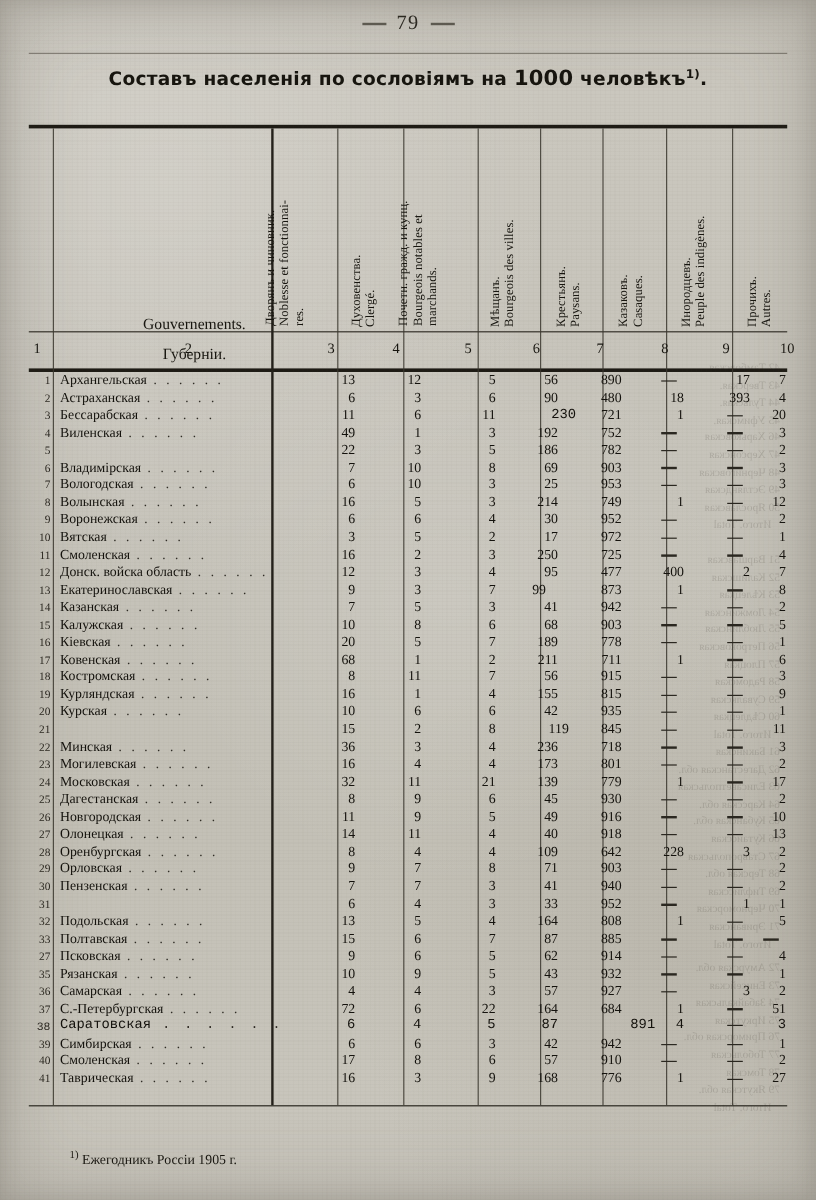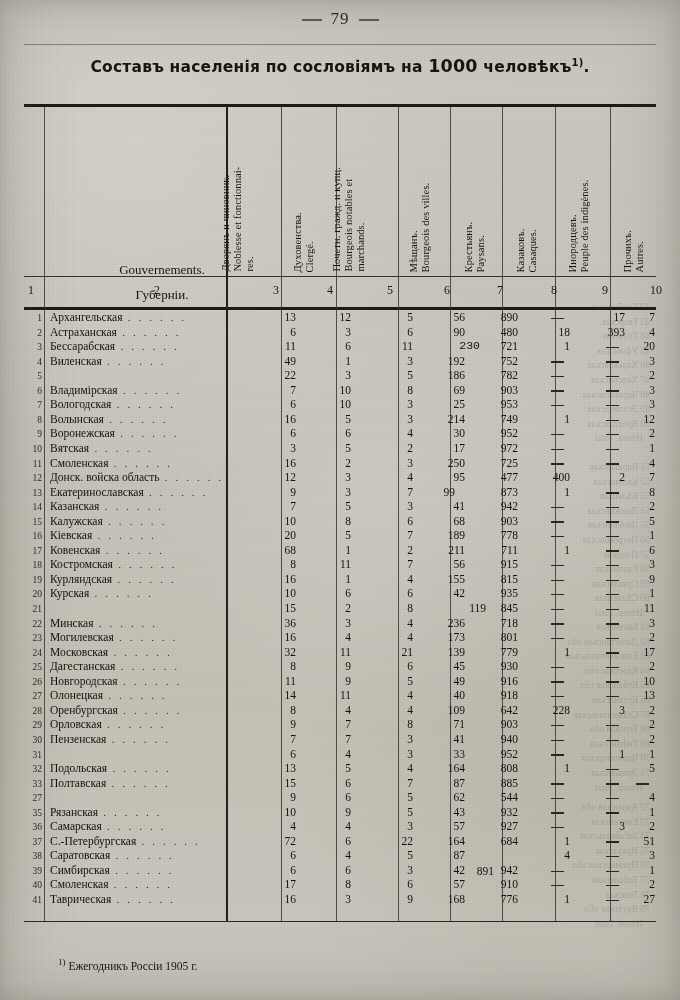--- a/index.html
+++ b/index.html
@@ -664,21 +664,21 @@
         <div class="num" style="left: 454px; width: 40px;">935</div>
         <div class="dashcell" style="left: 520px; width: 26px;"><i></i></div>
         <div class="dashcell" style="left: 575px; width: 26px;"><i></i></div>
         <div class="num" style="left: 591px; width: 40px;">1</div>
       </div>
       <div class="row" style="top: 291px;">
         <div class="c-idx">21</div>
         <div class="num" style="left: 232px; width: 40px;">15</div>
         <div class="num" style="left: 287px; width: 40px;">2</div>
         <div class="num" style="left: 349px; width: 40px;">8</div>
-        <div class="num" style="left: 422px; width: 40px; text-align: right;">119</div>
+        <div class="num" style="left: 410px; width: 40px; text-align: right;">119</div>
         <div class="num" style="left: 454px; width: 40px;">845</div>
         <div class="dashcell" style="left: 520px; width: 26px;"><i></i></div>
         <div class="dashcell" style="left: 575px; width: 26px;"><i></i></div>
         <div class="num" style="left: 591px; width: 40px;">11</div>
       </div>
       <div class="row" style="top: 305.55px;">
         <div class="c-idx">22</div>
         <div class="c-name"><span>Минская</span><span class="leader"> . . . . . .</span></div>
         <div class="num" style="left: 232px; width: 40px;">36</div>
         <div class="num" style="left: 287px; width: 40px;">3</div>
@@ -815,25 +815,26 @@
         <div class="num" style="left: 287px; width: 40px;">6</div>
         <div class="num" style="left: 349px; width: 40px;">7</div>
         <div class="num" style="left: 401px; width: 40px;">87</div>
         <div class="num" style="left: 454px; width: 40px;">885</div>
         <div class="dashcell" style="left: 520px; width: 26px;"><i></i></div>
         <div class="dashcell" style="left: 575px; width: 26px;"><i></i></div>
         <div class="dashcell" style="left: 605px; width: 26px;"><i></i></div>
       </div>
       <div class="row" style="top: 480.15px;">
         <div class="c-idx">27</div>
+        <div class="c-name"><span>Псковская</span><span class="leader"> . . . . . .</span></div>
         <div class="num" style="left: 232px; width: 40px;">9</div>
         <div class="num" style="left: 287px; width: 40px;">6</div>
         <div class="num" style="left: 349px; width: 40px;">5</div>
         <div class="num" style="left: 401px; width: 40px;">62</div>
-        <div class="num" style="left: 454px; width: 40px;">544</div>
+        <div class="num" style="left: 454px; width: 40px;">914</div>
         <div class="dashcell" style="left: 520px; width: 26px;"><i></i></div>
         <div class="dashcell" style="left: 575px; width: 26px;"><i></i></div>
         <div class="num" style="left: 591px; width: 40px;">4</div>
       </div>
       <div class="row" style="top: 494.7px;">
         <div class="c-idx">35</div>
         <div class="c-name"><span>Рязанская</span><span class="leader"> . . . . . .</span></div>
         <div class="num" style="left: 232px; width: 40px;">10</div>
         <div class="num" style="left: 287px; width: 40px;">9</div>
         <div class="num" style="left: 349px; width: 40px;">5</div>
@@ -860,28 +861,28 @@
         <div class="c-name"><span>С.-Петербургская</span><span class="leader"> . . . . . .</span></div>
         <div class="num" style="left: 232px; width: 40px;">72</div>
         <div class="num" style="left: 287px; width: 40px;">6</div>
         <div class="num" style="left: 349px; width: 40px;">22</div>
         <div class="num" style="left: 401px; width: 40px;">164</div>
         <div class="num" style="left: 454px; width: 40px;">684</div>
         <div class="num" style="left: 506px; width: 40px;">1</div>
         <div class="dashcell" style="left: 575px; width: 26px;"><i></i></div>
         <div class="num" style="left: 591px; width: 40px;">51</div>
       </div>
-      <div class="row" style="top: 538.35px;">
+      <div class="row" style="top: 538.35px; font-family: Liberation Mono, monospace;">
         <div class="c-idx">38</div>
         <div class="c-name"><span>Саратовская</span><span class="leader"> . . . . . .</span></div>
         <div class="num" style="left: 232px; width: 40px;">6</div>
         <div class="num" style="left: 287px; width: 40px;">4</div>
         <div class="num" style="left: 349px; width: 40px;">5</div>
         <div class="num" style="left: 401px; width: 40px;">87</div>
-        <div class="num" style="left: 430px; width: 40px; margin-top: 16px;">891</div>
+        <div class="num" style="left: 482px; width: 40px;">891</div>
         <div class="num" style="left: 506px; width: 40px;">4</div>
         <div class="dashcell" style="left: 575px; width: 26px;"><i></i></div>
         <div class="num" style="left: 591px; width: 40px;">3</div>
       </div>
       <div class="row" style="top: 552.9px;">
         <div class="c-idx">39</div>
         <div class="c-name"><span>Симбирская</span><span class="leader"> . . . . . .</span></div>
         <div class="num" style="left: 232px; width: 40px;">6</div>
         <div class="num" style="left: 287px; width: 40px;">6</div>
         <div class="num" style="left: 349px; width: 40px;">3</div>

